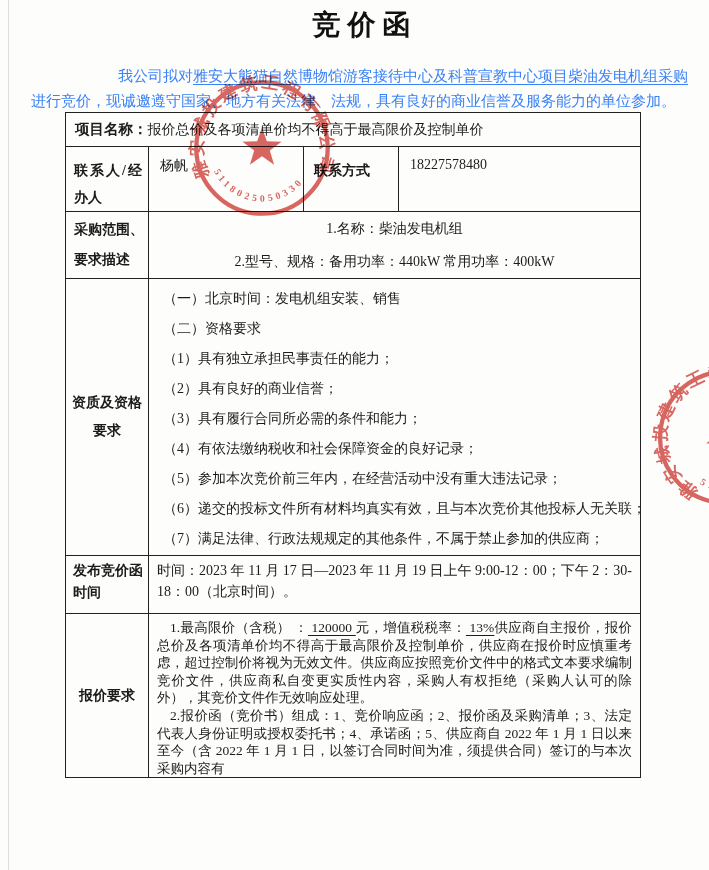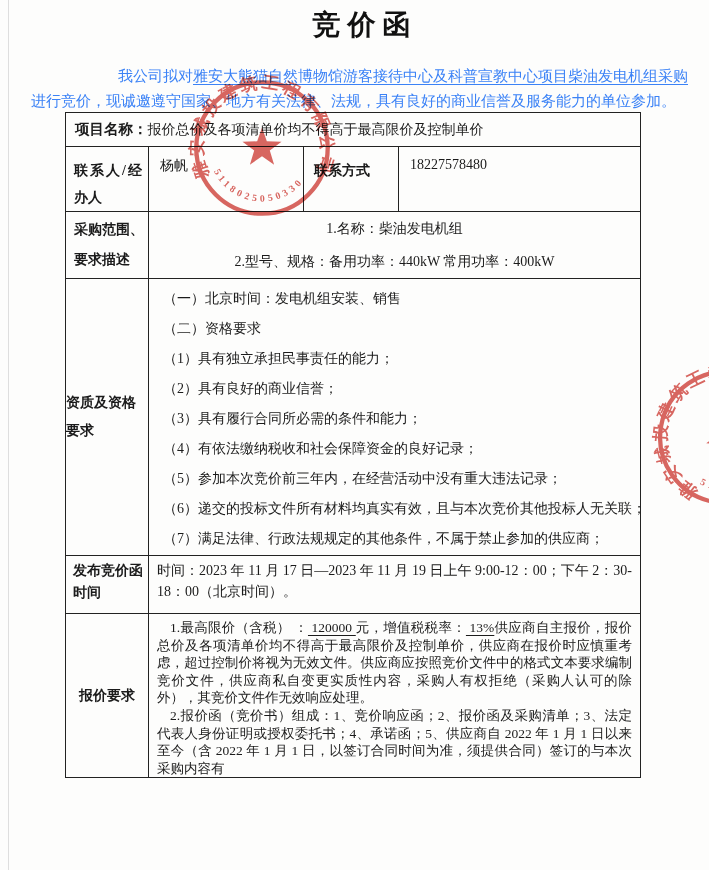--- a/index.html
+++ b/index.html
@@ -42,21 +42,21 @@
   tr.r4 td.ctr{text-align:center;}
   
   tr.r5 td.lab{padding-left:8px;line-height:30px;}
   tr.r5 td.ctr{text-align:center;}
   tr.r5 .lines div{line-height:33px;}
   
   tr.r6 td{vertical-align:top;}
   tr.r6 td.lab{padding-top:6px;text-align:center;line-height:26px;}
   tr.r6 td.val{padding:7px 8px 0 8px;line-height:20px;}
   
-  tr.r7 td.lab{text-align:left;line-height:28px;}
+  tr.r7 td.lab{text-align:center;line-height:28px;}
   tr.r7 td.val{vertical-align:top;padding:5px 8px 0 6px;}
   tr.r7 td.val .items div{line-height:30px;padding-left:8px;white-space:nowrap;}
   
   tr.r8 td{vertical-align:top;}
   tr.r8 td.lab{padding:4px 0 0 7px;line-height:22px;}
   tr.r8 td.val{padding:4px 8px 0 8px;line-height:21px;text-align:justify;}
   
   tr.r9 td.lab{text-align:center;}
   tr.r9 td.val{vertical-align:top;padding:5px 8px 0 8px;font-size:13.5px;line-height:17.6px;text-align:justify;}
   tr.r9 td.val p{margin:0;text-indent:13px;}

